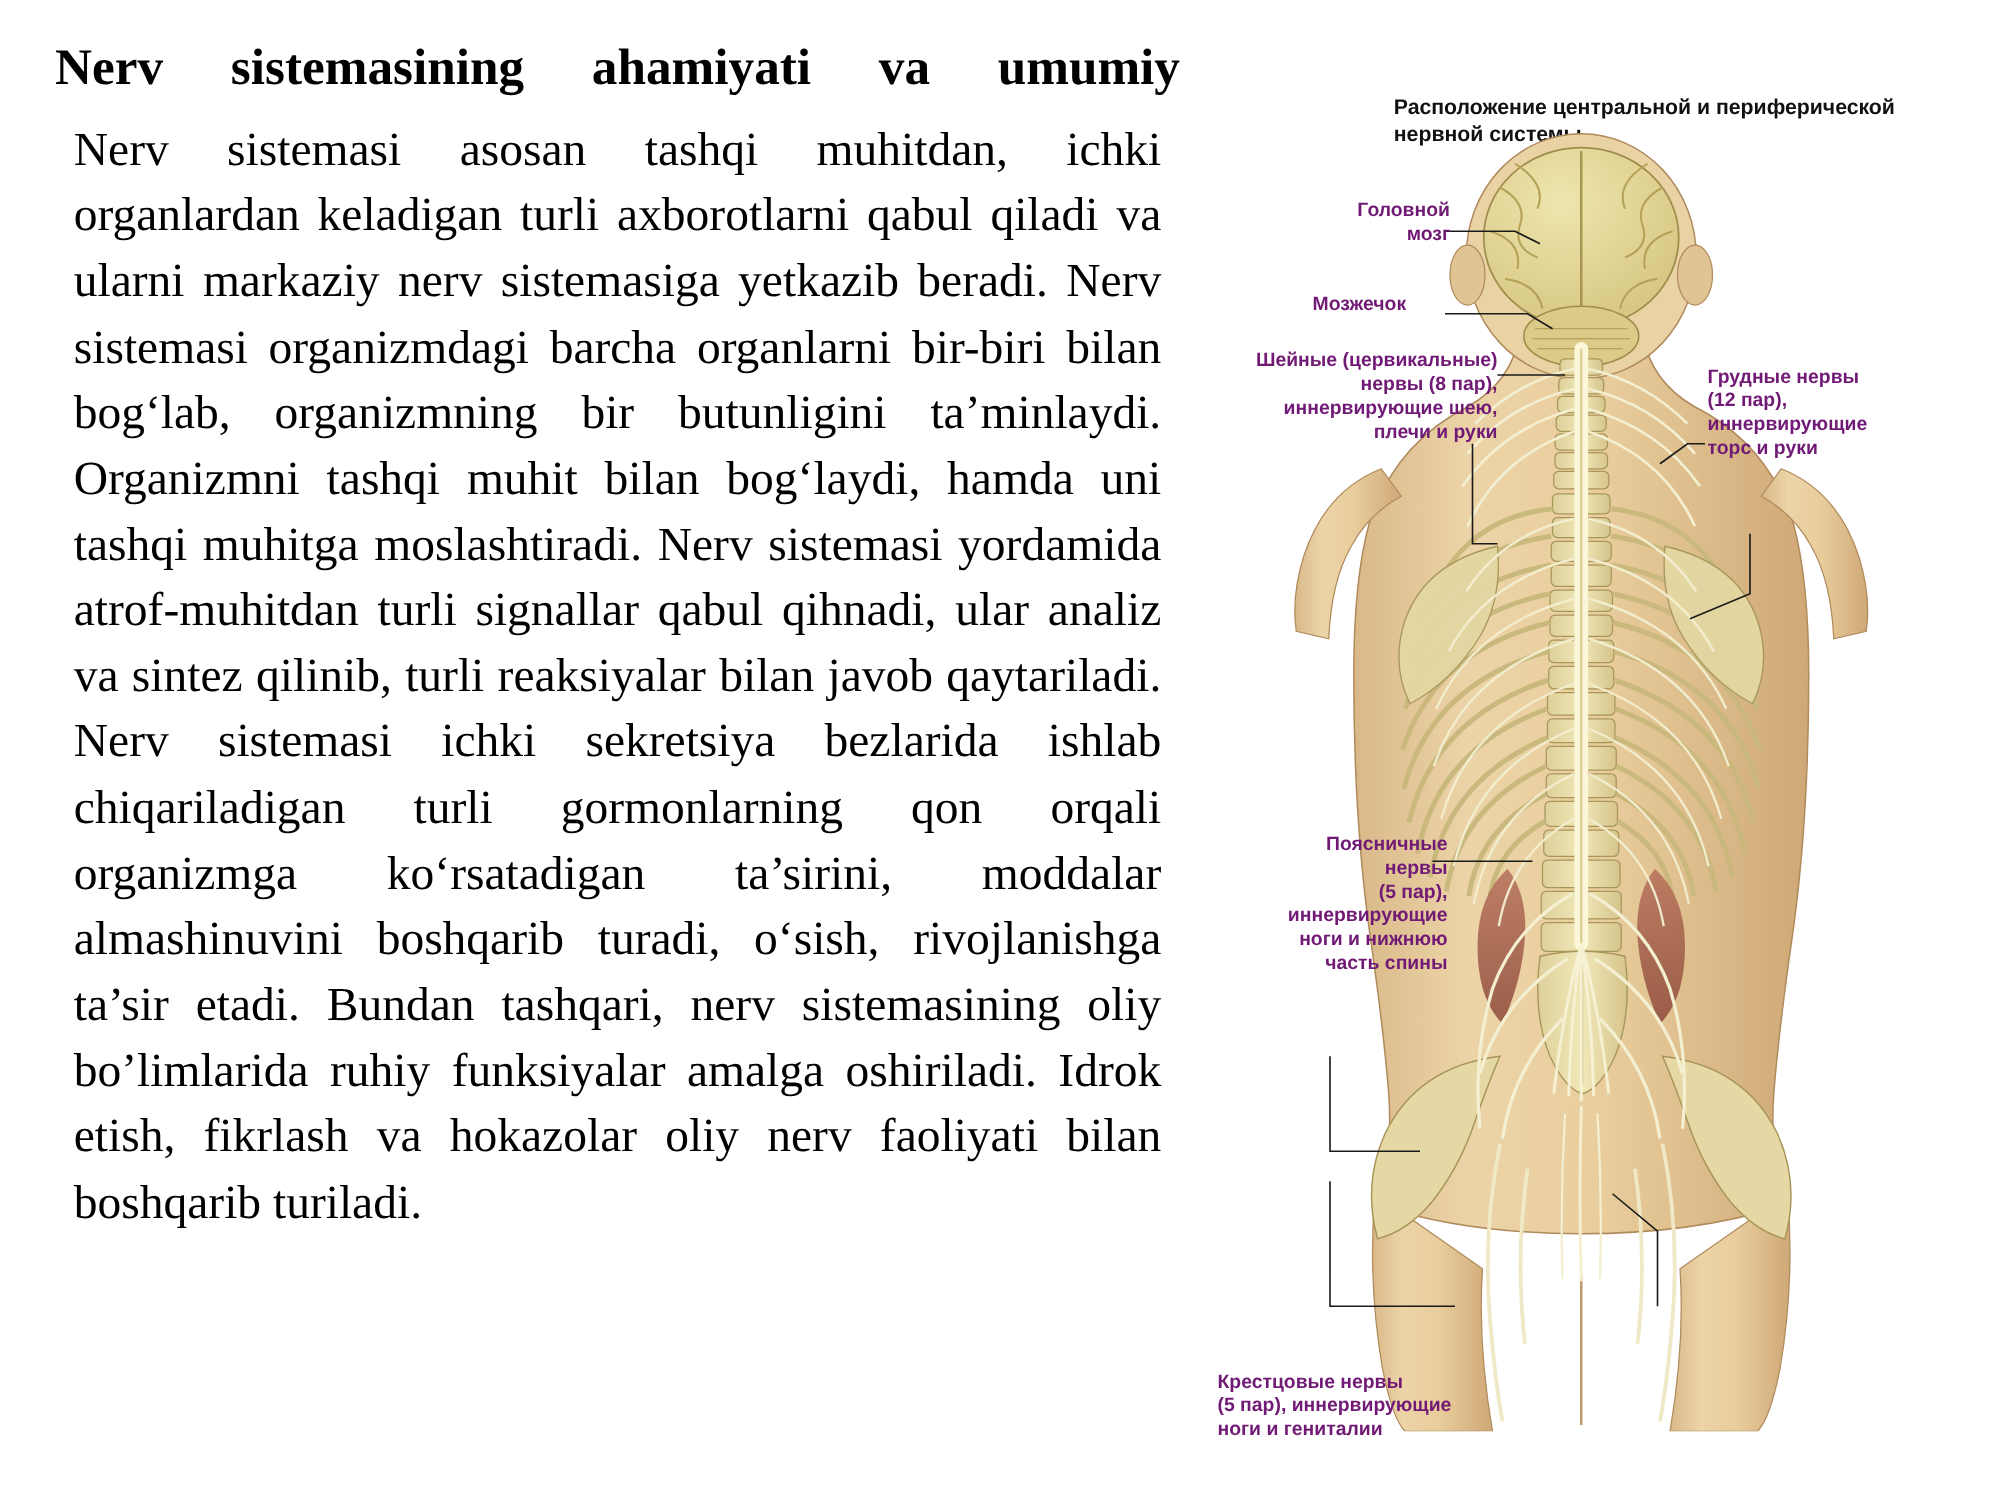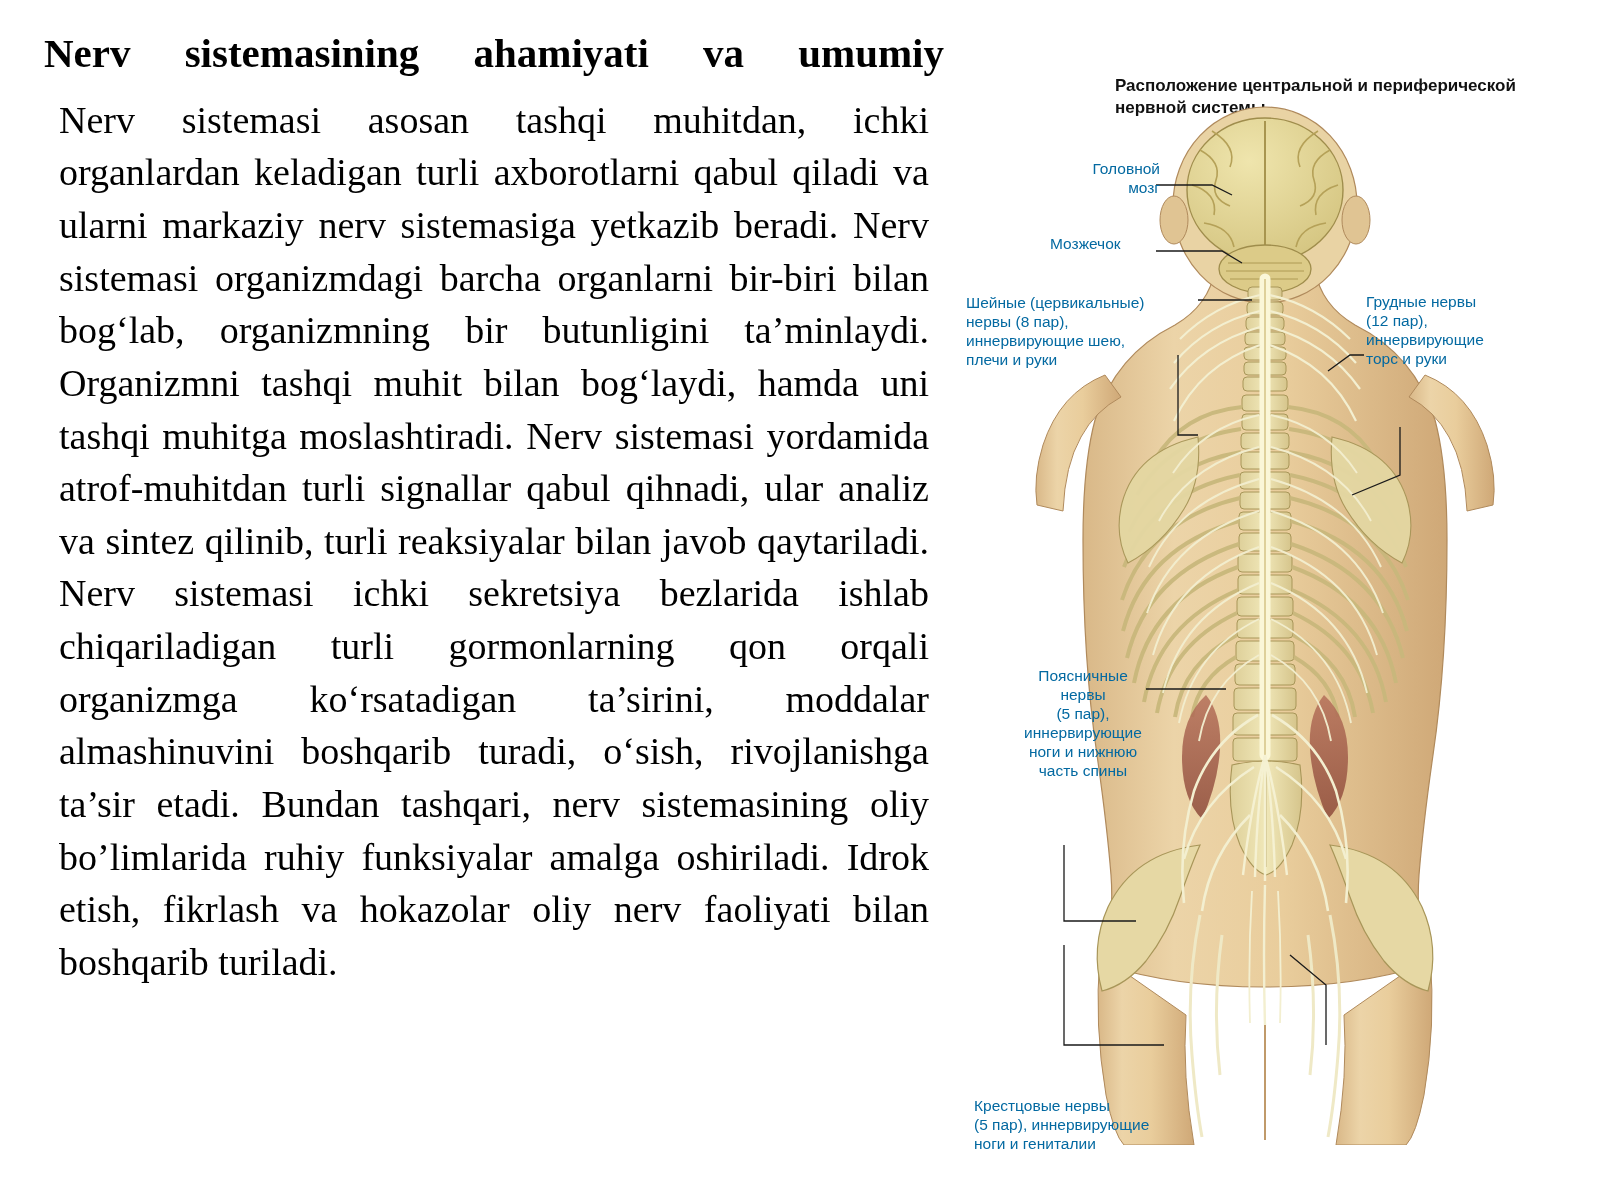--- a/index.html
+++ b/index.html
@@ -71,24 +71,24 @@
   .fig-canvas {
     position: absolute;
     left: 0;
     top: 0;
     width: 610px;
     height: 1090px;
   }
   .lbl {
     position: absolute;
     font-family: "Liberation Sans", sans-serif;
-    font-weight: normal;
+    font-weight: bold;
     font-size: 15.5px;
     line-height: 1.22;
-    color: #0369a1;
+    color: #701a75;
     white-space: pre-line;
   }
 </style>
 </head>
 <body>
 
 <div class="slide">
 
   <div class="text-col">
     <h1 class="title">
@@ -321,31 +321,31 @@
 
         <path d="M366 990 L366 930 L330 900"></path>
       </g>
     </svg>
 
     <div class="lbl" style="left:120px; top:105px; width:80px; text-align:right;">Головной
 мозг</div>
 
     <div class="lbl" style="left:90px; top:180px; width:108px; ">Мозжечок</div>
 
-    <div class="lbl" style="left:6px; top:239px; width:232px; text-align:left;">Шейные (цервикальные)
+    <div class="lbl" style="left:6px; top:225px; width:232px; text-align:right;">Шейные (цервикальные)
 нервы (8 пар),
 иннервирующие шею,
 плечи и руки</div>
 
     <div class="lbl" style="left:406px; top:238px; width:160px; text-align:left;">Грудные нервы
 (12 пар),
 иннервирующие
 торс и руки</div>
 
-    <div class="lbl" style="left:48px; top:612px; width:150px; text-align:center;">Поясничные
+    <div class="lbl" style="left:48px; top:612px; width:150px; text-align:right;">Поясничные
 нервы
 (5 пар),
 иннервирующие
 ноги и нижнюю
 часть спины</div>
 
     <div class="lbl" style="left:14px; top:1026px; width:260px; text-align:left;margin-top:16px;">Крестцовые нервы
 (5 пар), иннервирующие
 ноги и гениталии</div>
 

